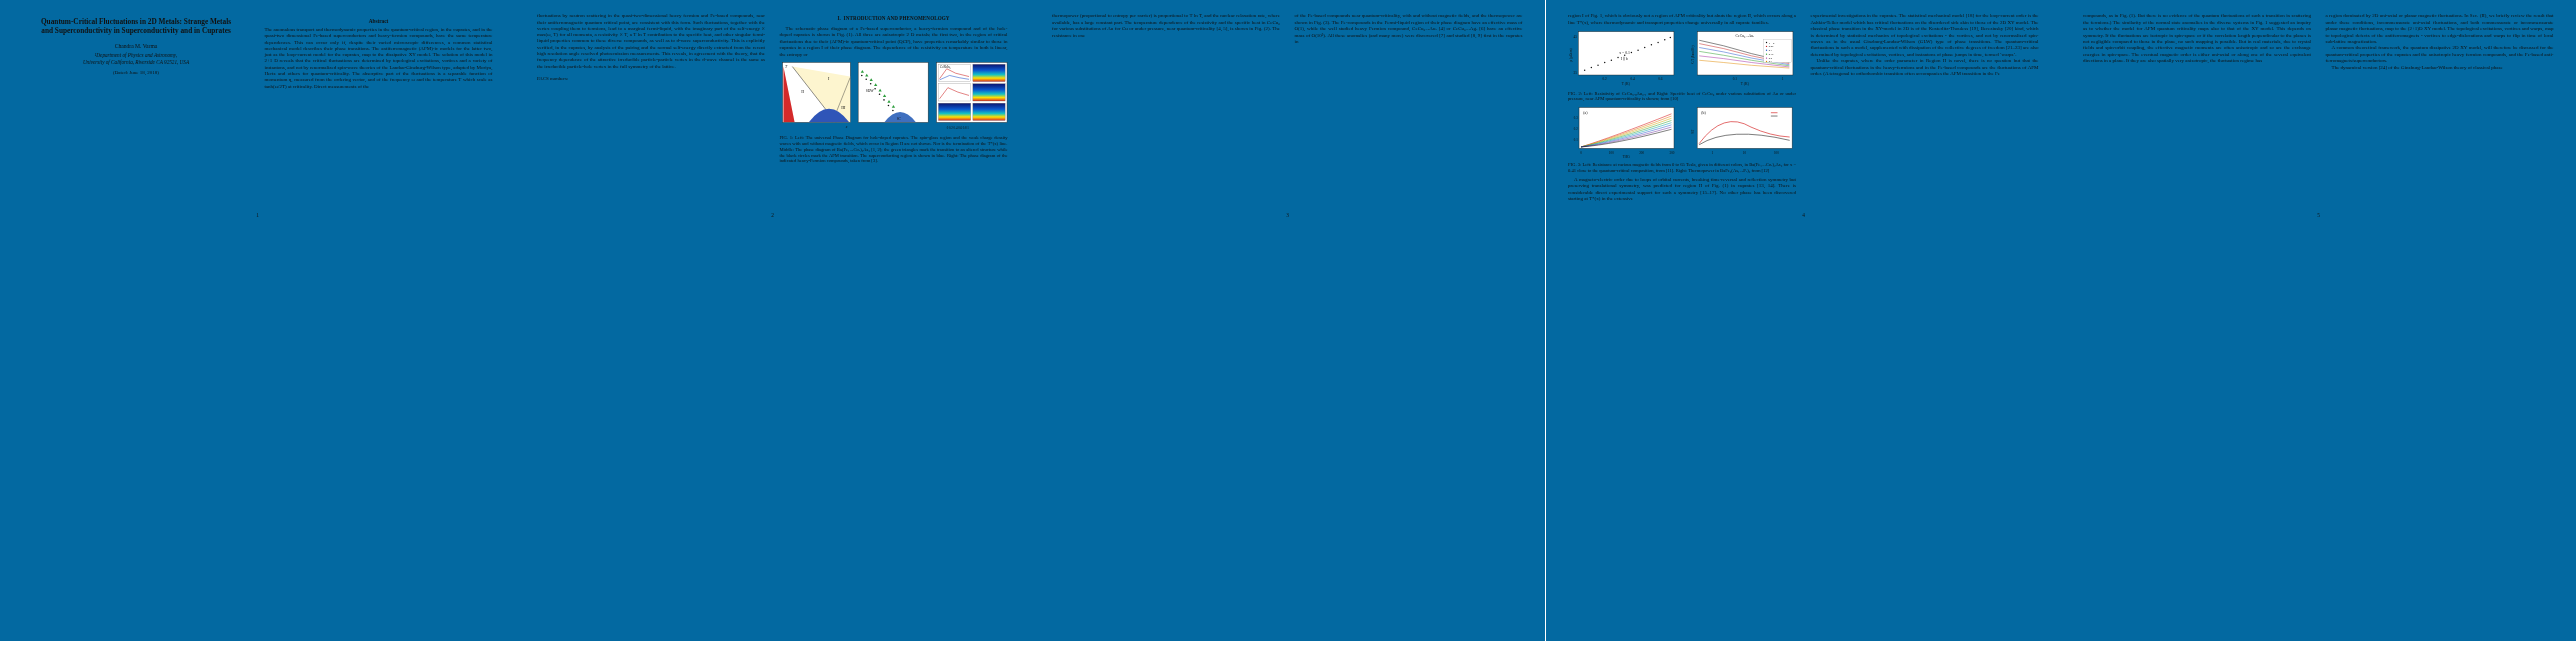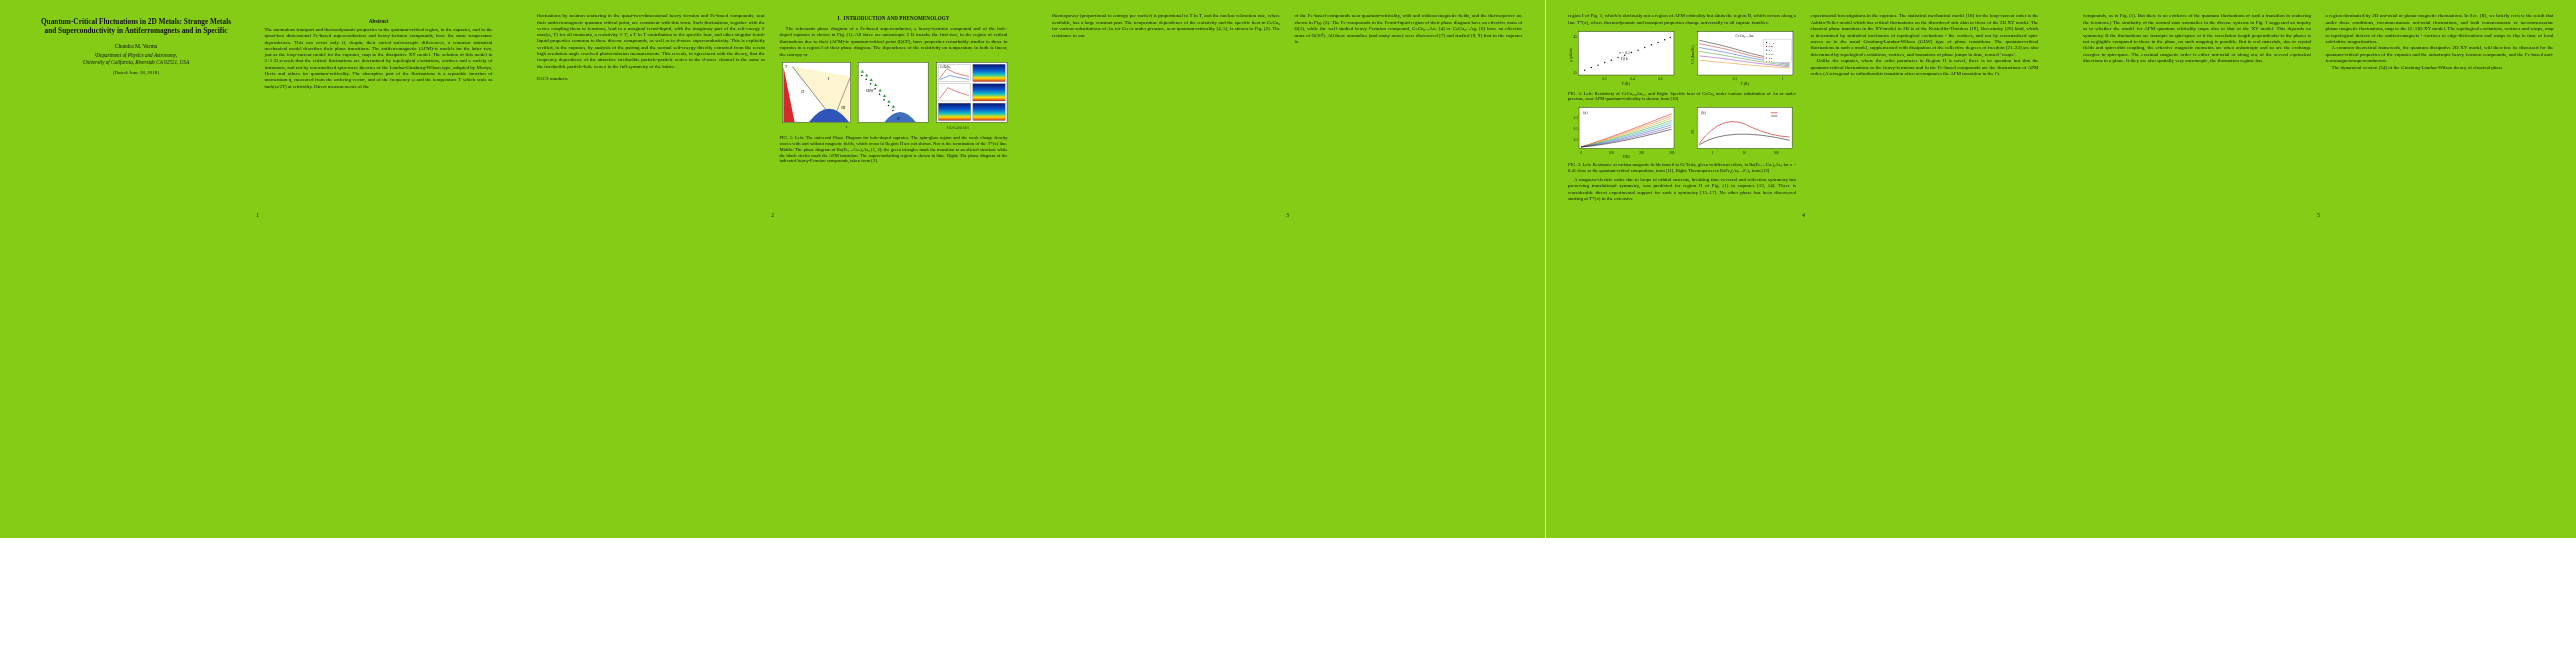--- a/index.html
+++ b/index.html
@@ -1,18 +1,18 @@
 <!DOCTYPE html>
 <html style="font-size:9px"><head>
 <meta charset="utf-8">
 <style>
   html,body{margin:0;padding:0;background:#ffffff;}
   body{width:2576px;height:667px;position:relative;font-family:"Liberation Serif","DejaVu Serif",serif;color:#111;}
   .canvas{position:relative;width:2576px;height:667px;background:#fff;overflow:hidden;}
-  .page{position:absolute;top:0;width:515px;height:538px;background:#84cc16;}
+  .page{position:absolute;top:0;width:515px;height:641px;background:#0369a1;}
   .content{position:absolute;top:13.3px;left:22px;right:22px;}
   .cols{display:flex;gap:14.5px;}
   .col{width:228px;flex:0 0 228px;}
   .body-text{font-size:5px;line-height:6.4px;text-align:justify;}
   .abs-text{font-size:5px;line-height:6.3px;text-align:justify;}
   p{margin:0;}
   p.indent{text-indent:6.1px;}
   .titleblock{text-align:center;margin-top:3.3px;}
   .title{font-weight:bold;font-size:7.3px;line-height:9.7px;}
   .author{font-size:5.6px;margin-top:7.2px;}
@@ -32,21 +32,21 @@
 <body>
 
 <div class="canvas">
 
   <div class="watermark">arXiv:1601.03403v2  [cond-mat.str-el]  14 May 2016</div>
 
   <div class="page" style="left:0">
     <div class="content cols">
       <div class="col titleblock">
         <div class="title">Quantum-Critical Fluctuations in 2D Metals: Str­ange Metals</div>
-        <div class="title">and Superconductivity in Antiferromagnets and in Specific</div>
+        <div class="title">and Superconductivity in Superconductivity and in Cuprates</div>
         <div class="author">Chandra M. Varma</div>
         <div class="affil">¹Department of Physics and Astronomy,</div>
         <div class="affil" style="margin-top:0">University of California, Riverside CA 92521, USA</div>
         <div class="dateline">(Dated: June 18, 2018)</div>
       </div>
       <div class="col">
         <div class="abs-head">Abstract</div>
         <div class="abs-text">The anomalous transport and thermodynamic properties in the quantum-critical region, in the cuprates, and in the quasi-two dimensional Fe-based superconductors and heavy-fermion compounds, have the same temperature dependences. This can occur only if, despite their varied microscopic differences, a common statistical mechanical model describes their phase transitions. The antiferromagnetic (AFM)-ic models for the latter two, just as the loop-current model for the cuprates, map to the dissipative XY model. The solution of this model in 2+1 D reveals that the critical fluctuations are determined by topological excitations, vortices and a variety of instantons, and not by renormalized spin-wave theories of the Landau-Ginzburg-Wilson type, adapted by Moriya, Hertz and others for quantum-criticality. The absorptive part of the fluctuations is a separable function of momentum q, measured from the ordering vector, and of the frequency ω and the temperature T which scale as tanh(ω/2T) at criticality. Direct measurements of the</div>
       </div>
     </div>

